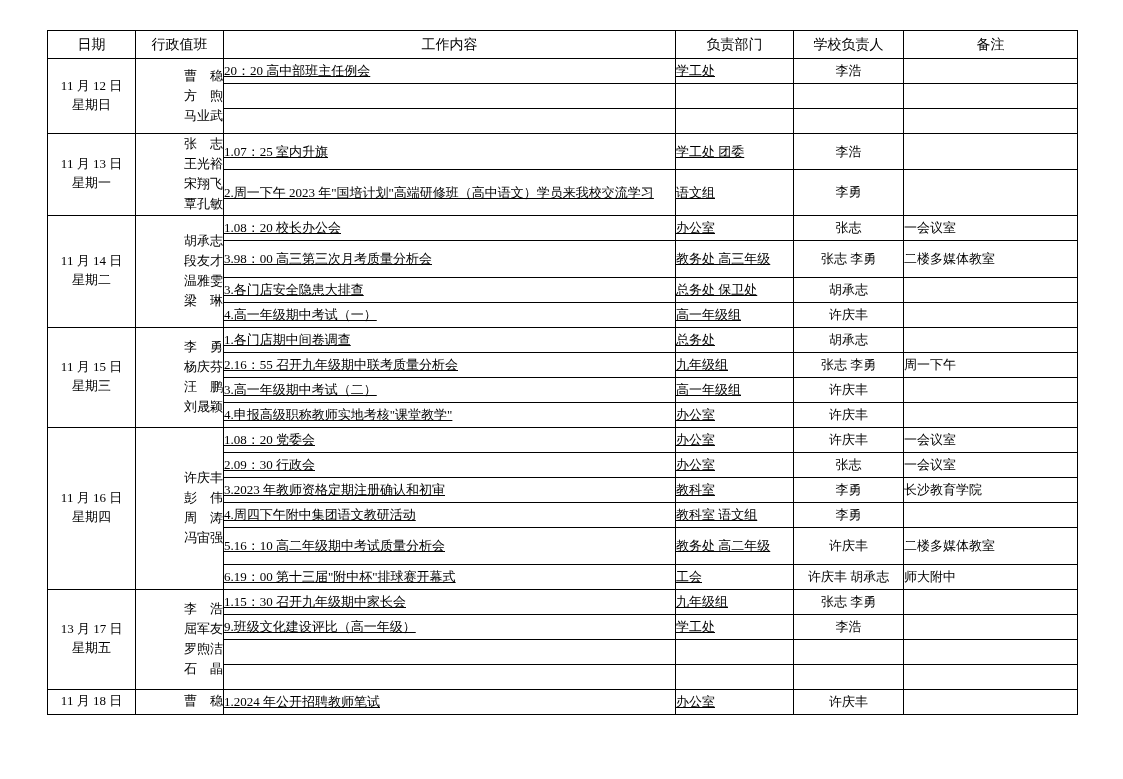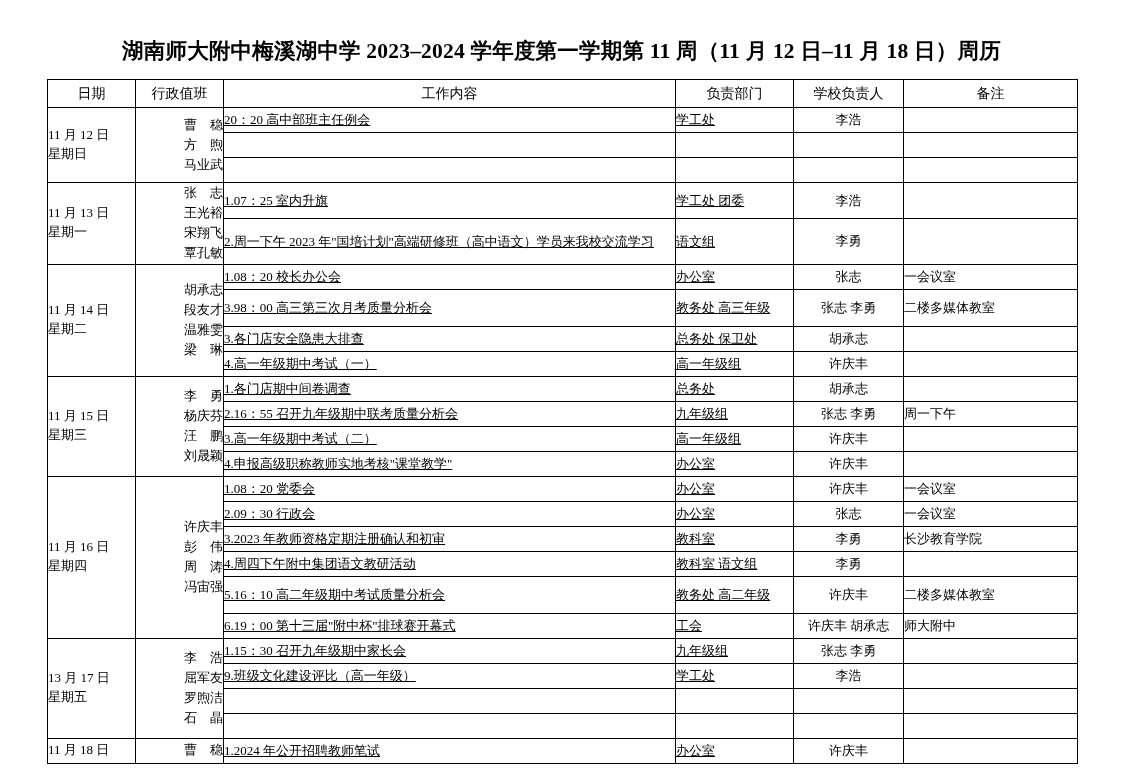--- a/index.html
+++ b/index.html
@@ -50,20 +50,21 @@
   }
   
   col.c-date    { width: 88px; }
   col.c-duty    { width: 88px; }
   col.c-content { width: 452px; }
   col.c-dept    { width: 118px; }
   col.c-leader  { width: 110px; }
   col.c-remark  { width: 174px; }
 
   td.date-cell {
+    text-align: center;
     line-height: 1.45;
     font-size: 13px;
     padding: 2px 0;
   }
   td.duty-cell {
     text-align: center;
     line-height: 1.55;
     font-size: 13px;
     padding: 2px 2px;
   }
@@ -97,21 +98,20 @@
   }
   tr.body-row td { height: 24px; }
   tr.tall-row td { height: 30px; }
   tr.xtall-row td { height: 36px; }
 </style>
 </head>
 <body>
 
 <div class="page">
 
-  <div class="doc-title">湖南师大附中梅溪湖中学 2023–2024 学年度第一学期第 11 周（11 月 12 日–11 月 18 日）周历</div>
 
   <table class="sched">
     <colgroup>
       <col class="c-date">
       <col class="c-duty">
       <col class="c-content">
       <col class="c-dept">
       <col class="c-leader">
       <col class="c-remark">
     </colgroup>

